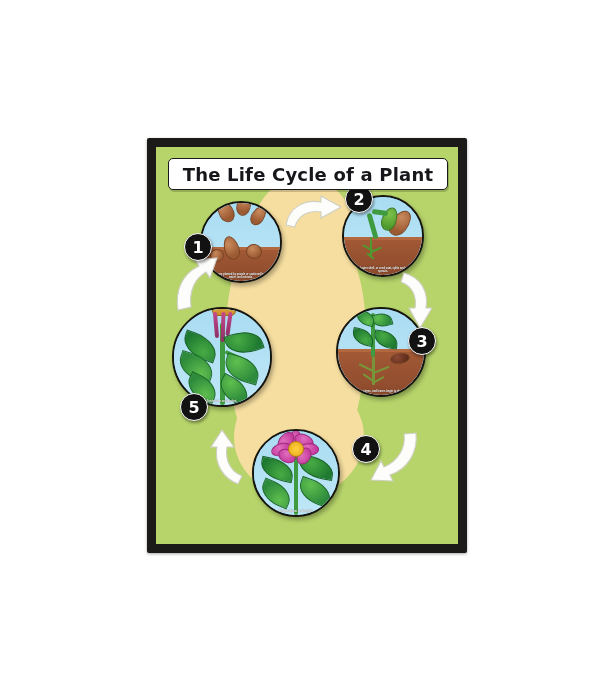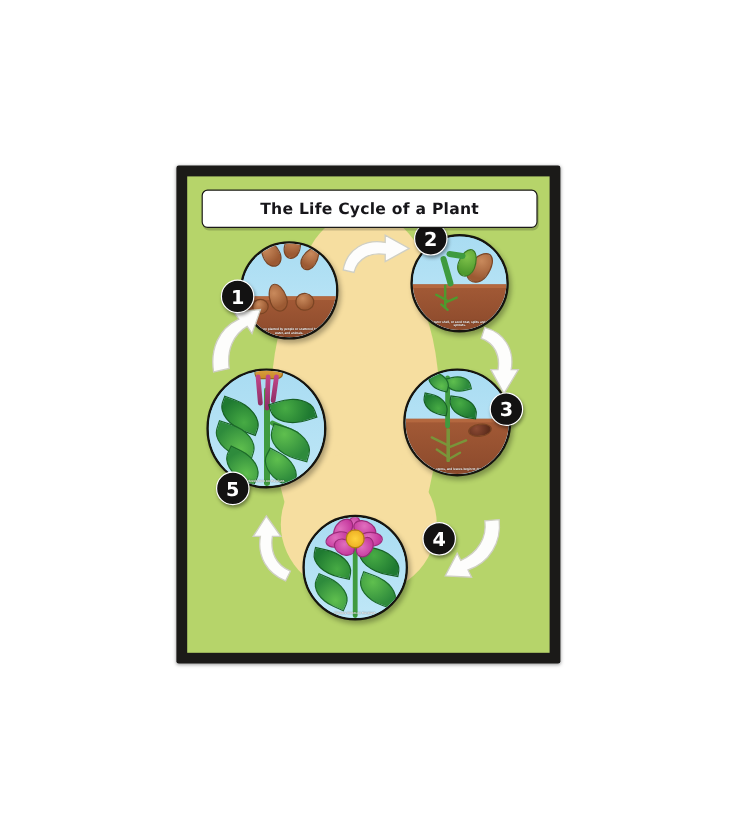--- a/index.html
+++ b/index.html
@@ -60,21 +60,21 @@
     background:#ffffff;
     border:1.6px solid #1b1a18;
     border-radius:5px;
     display:flex;align-items:center;justify-content:center;
     z-index:40;
     box-shadow:1px 2px 0 rgba(0,0,0,.18);
   }
   #title-text{
     font-family:"DejaVu Sans", sans-serif;
     font-weight:bold;
-    font-size:13px;
+    font-size:18px;
     letter-spacing:.2px;
     color:#17161a;
     white-space:nowrap;
   }
 
   
   .scene{
     position:absolute;
     border-radius:50%;
     border:2.2px solid #16150f;

